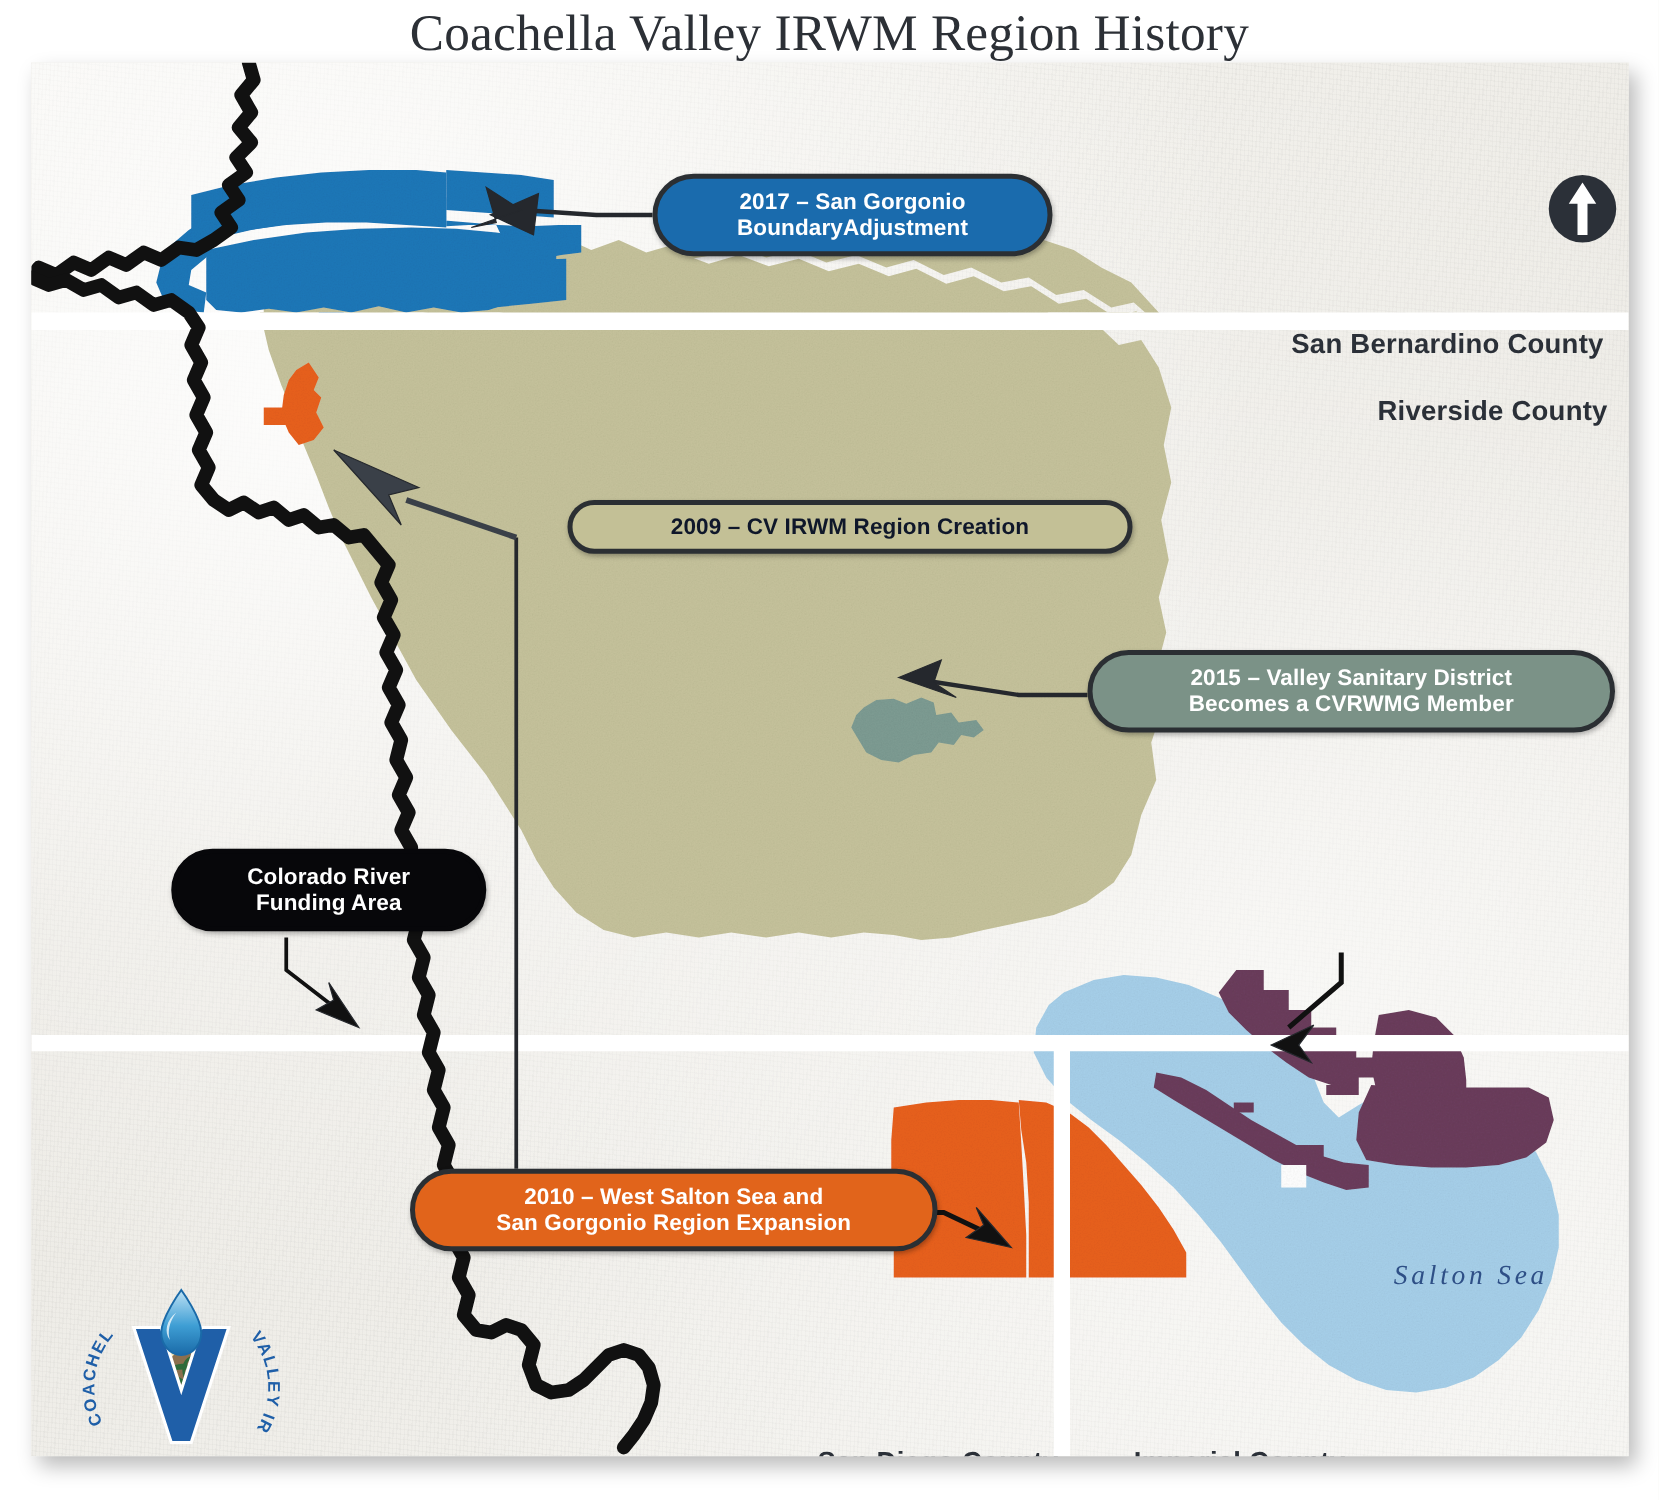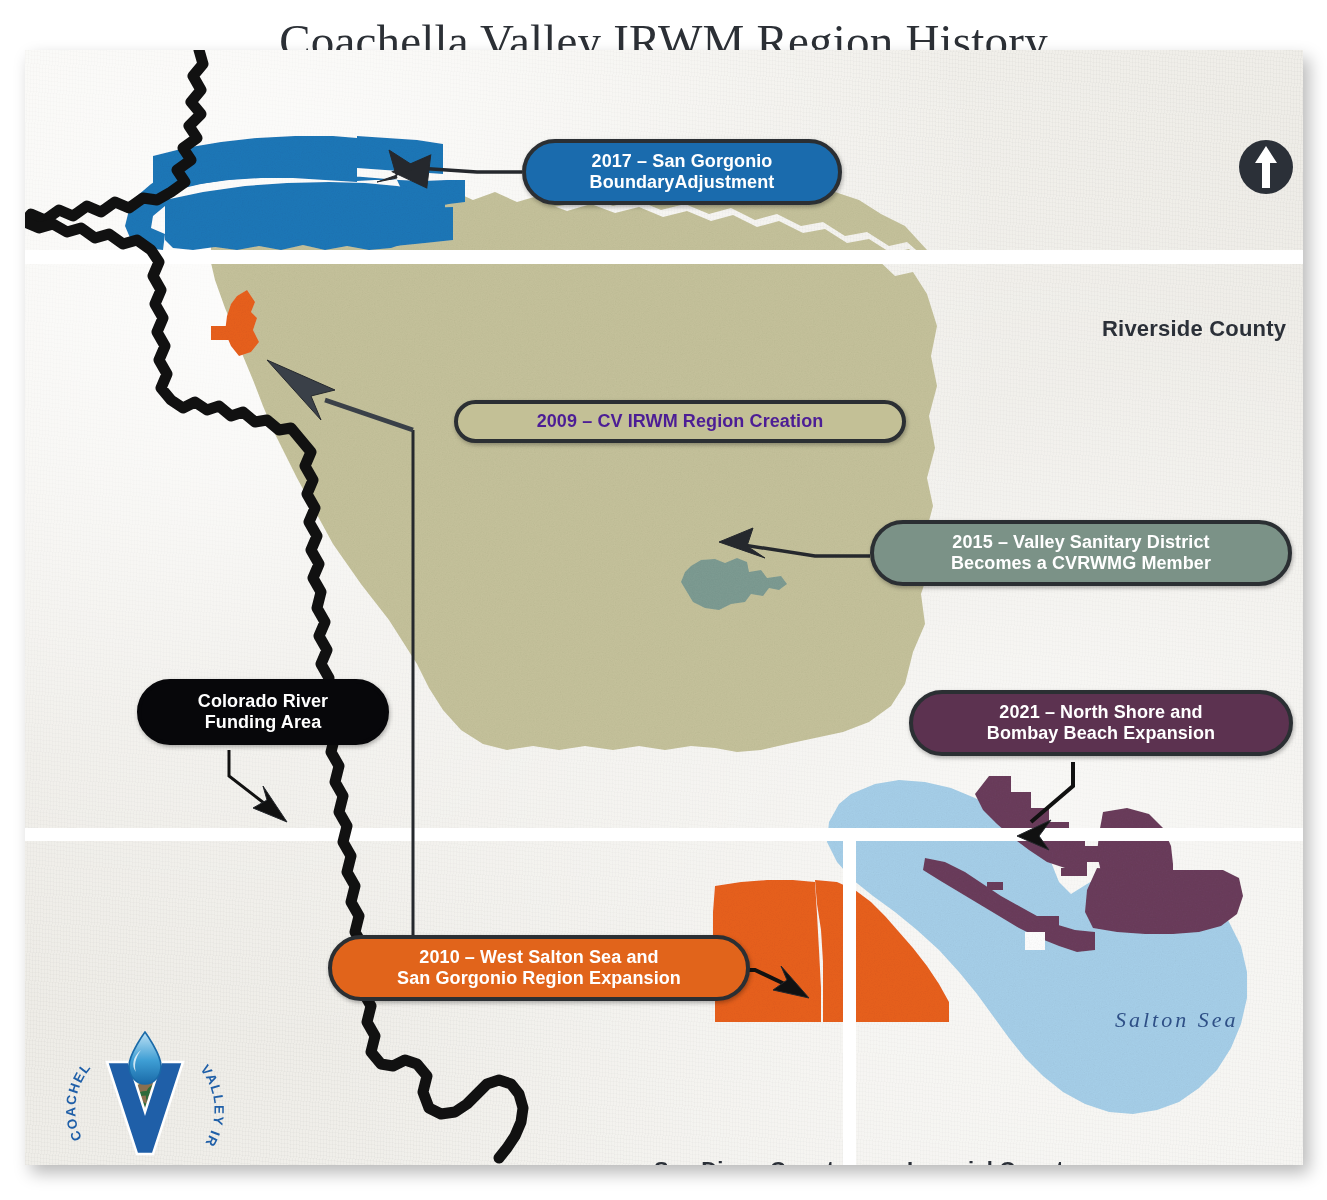--- a/index.html
+++ b/index.html
@@ -7,24 +7,24 @@
     width:1327px;height:1200px;
     background:#ffffff;
     font-family:"Liberation Sans", sans-serif;
     overflow:hidden;
     position:relative;
   }
   #root{position:absolute;inset:0;}
 
   
   .title{
-    position:absolute;left:0;top:14px;width:1327px;
+    position:absolute;left:0;top:2px;width:1327px;
     text-align:center;
     font-family:"Liberation Serif", serif;
-    font-size:47px;
+    font-size:41px;
     letter-spacing:0.2px;
     color:#2c3036;
     font-weight:400;
     white-space:nowrap;
   }
 
   
   .map-frame{
     position:absolute;left:25px;top:50px;width:1278px;height:1115px;
     background:#f2f1ed;
@@ -51,21 +51,21 @@
     padding:8px 22px;
     font-size:18px;
     font-weight:700;
     line-height:1.18;
     text-align:center;
     letter-spacing:.1px;
     box-shadow:1px 2px 4px rgba(0,0,0,.30);
     white-space:pre-line;
   }
   .c-2017{left:497px;top:89px;background:#1a6bad;color:#ffffff;width:268px;}
-  .c-2009{left:429px;top:350px;background:#c3c096;color:#4c1d95;width:400px;padding-top:7px;padding-bottom:7px;}
+  .c-2009{left:429px;top:350px;background:#c3c096;color:#0f172a;width:400px;padding-top:7px;padding-bottom:7px;}
   .c-2014{left:845px;top:470px;background:#7b9287;color:#ffffff;width:370px;}
   .c-2021{left:884px;top:640px;background:#5c3250;color:#ffffff;width:332px;}
   .c-2010{left:303px;top:885px;background:#e1641b;color:#ffffff;width:370px;}
   .c-crfa{left:112px;top:629px;background:#07070a;color:#ffffff;width:200px;border-color:#07070a;}
 
   
   .county{
     position:absolute;
     font-size:22px;
     font-weight:700;
@@ -320,33 +320,32 @@
 
         <path d="M 673,920 L 730,920 L 768,938" stroke-width="4" fill="none" stroke="#111"></path>
         <polygon points="784,948 748,940 762,930 756,916" fill="#111"></polygon>
 
         <path d="M 204,700 L 204,726 L 248,760" stroke-width="3" fill="none" stroke="#111"></path>
         <polygon points="262,772 228,758 242,750 238,736" fill="#111"></polygon>
       </g>
 
     </svg>
 
+    <div class="county cty-sb">San Bernardino County</div>
     <div class="county cty-riv">Riverside County</div>
     <div class="county cty-sd">San Diego County</div>
     <div class="county cty-imp">Imperial County</div>
 
     <div class="sea-label">Salton Sea</div>
 
     <div class="callout c-2017">2017 – San Gorgonio
 BoundaryAdjustment</div>
     <div class="callout c-2009">2009 – CV IRWM Region Creation</div>
     <div class="callout c-2014">2015 – Valley Sanitary District
 Becomes a CVRWMG Member</div>
-    <div class="callout c-2021">2021 – North Shore and
-Bombay Beach Expansion</div>
     <div class="callout c-2010">2010 – West Salton Sea and
 San Gorgonio Region Expansion</div>
     <div class="callout c-crfa">Colorado River
 Funding Area</div>
 
     <svg class="north" viewBox="0 0 58 58">
       <circle cx="29" cy="29" r="27" fill="#2b3038"></circle>
       <path d="M29 8 L40 25 L33 25 L33 50 L25 50 L25 25 L18 25 Z" fill="#ffffff"></path>
     </svg>
 

